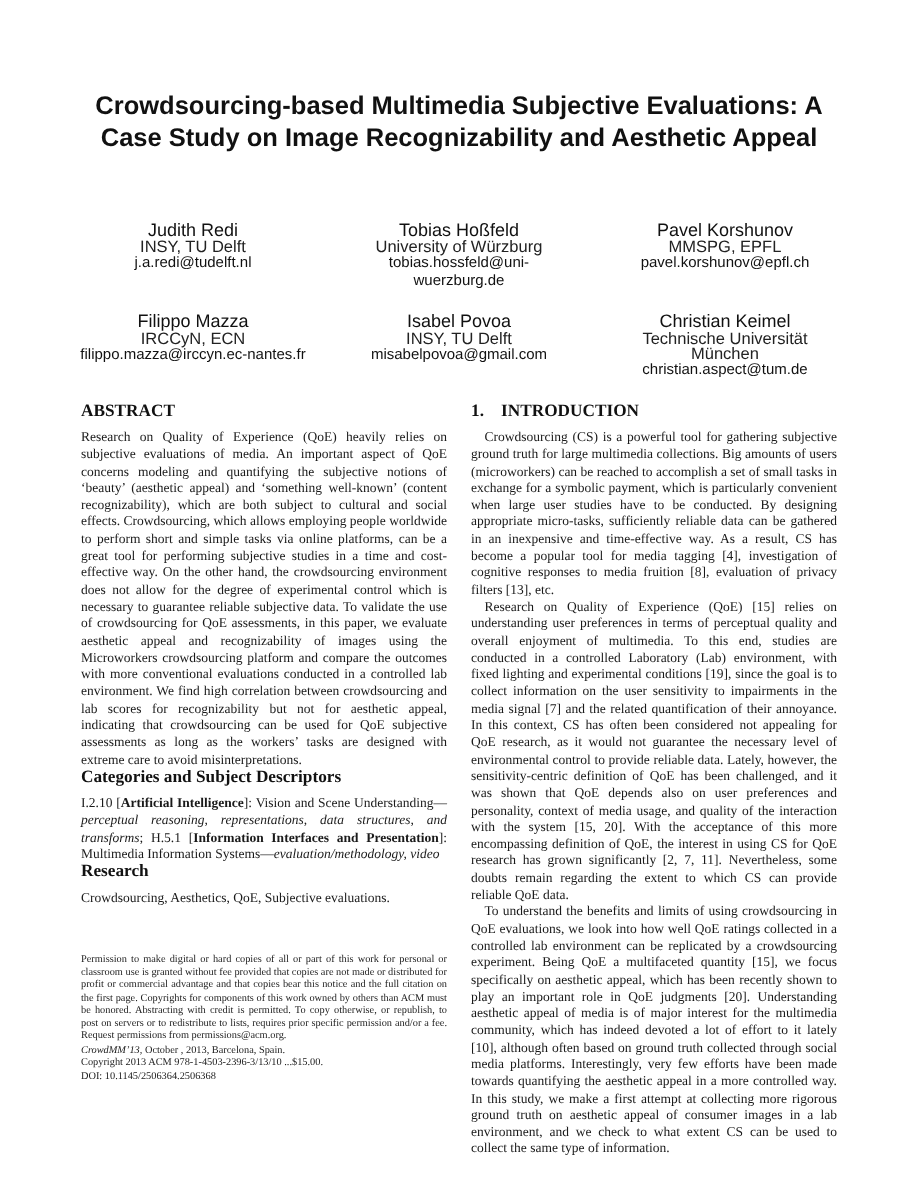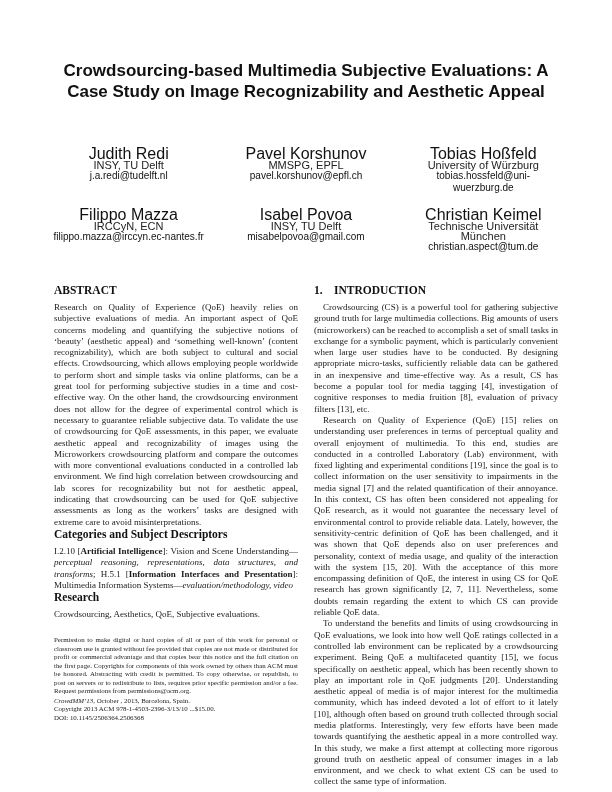--- a/index.html
+++ b/index.html
@@ -36,21 +36,21 @@
     width: 532px;
     display: grid;
     grid-template-columns: repeat(3, 1fr);
     row-gap: 14px;
     font-family: "Liberation Sans", sans-serif;
   }
   .author {
     text-align: center;
   }
   .author .name {
-    font-size: 16px;
+    font-size: 12px;
     line-height: 13px;
     color: #111;
   }
   .author .affil {
     font-size: 11px;
     line-height: 10px;
     color: #222;
     max-width: 112px;
     margin: 0 auto;
   }
@@ -63,21 +63,20 @@
     overflow-wrap: break-word;
   }
   
   .col {
     position: absolute;
     width: 244px;
     font-size: 9px;
     line-height: 11.3px;
     text-align: justify;
     color: #1a1a1a;
-    margin-top: 16px;
   }
   #col-left  { left: 54px;  top: 268px; }
   #col-right { left: 314px; top: 268px; }
   h2.sec {
     font-size: 11.5px;
     line-height: 13px;
     font-weight: bold;
     margin: 0 0 5px 0;
     text-align: left;
     color: #111;
@@ -121,28 +120,28 @@
 
   <div id="paper-title">Crowdsourcing-based Multimedia Subjective Evaluations: A Case Study on Image Recognizability and Aesthetic Appeal</div>
 
   <div id="authors">
     <div class="author">
       <div class="name">Judith Redi</div>
       <div class="affil">INSY, TU Delft</div>
       <div class="email">j.a.redi@tudelft.nl</div>
     </div>
     <div class="author">
+      <div class="name">Tobias Hoßfeld</div>
+      <div class="affil">University of Würzburg</div>
+      <div class="email">tobias.hossfeld@uni-wuerzburg.de</div>
+    </div>
+    <div class="author">
       <div class="name">Pavel Korshunov</div>
       <div class="affil">MMSPG, EPFL</div>
       <div class="email">pavel.korshunov@epfl.ch</div>
-    </div>
-    <div class="author">
-      <div class="name">Tobias Hoßfeld</div>
-      <div class="affil">University of Würzburg</div>
-      <div class="email">tobias.hossfeld@uni-wuerzburg.de</div>
     </div>
     <div class="author">
       <div class="name">Filippo Mazza</div>
       <div class="affil">IRCCyN, ECN</div>
       <div class="email">filippo.mazza@irccyn.ec-nantes.fr</div>
     </div>
     <div class="author">
       <div class="name">Isabel Povoa</div>
       <div class="affil">INSY, TU Delft</div>
       <div class="email">misabelpovoa@gmail.com</div>

